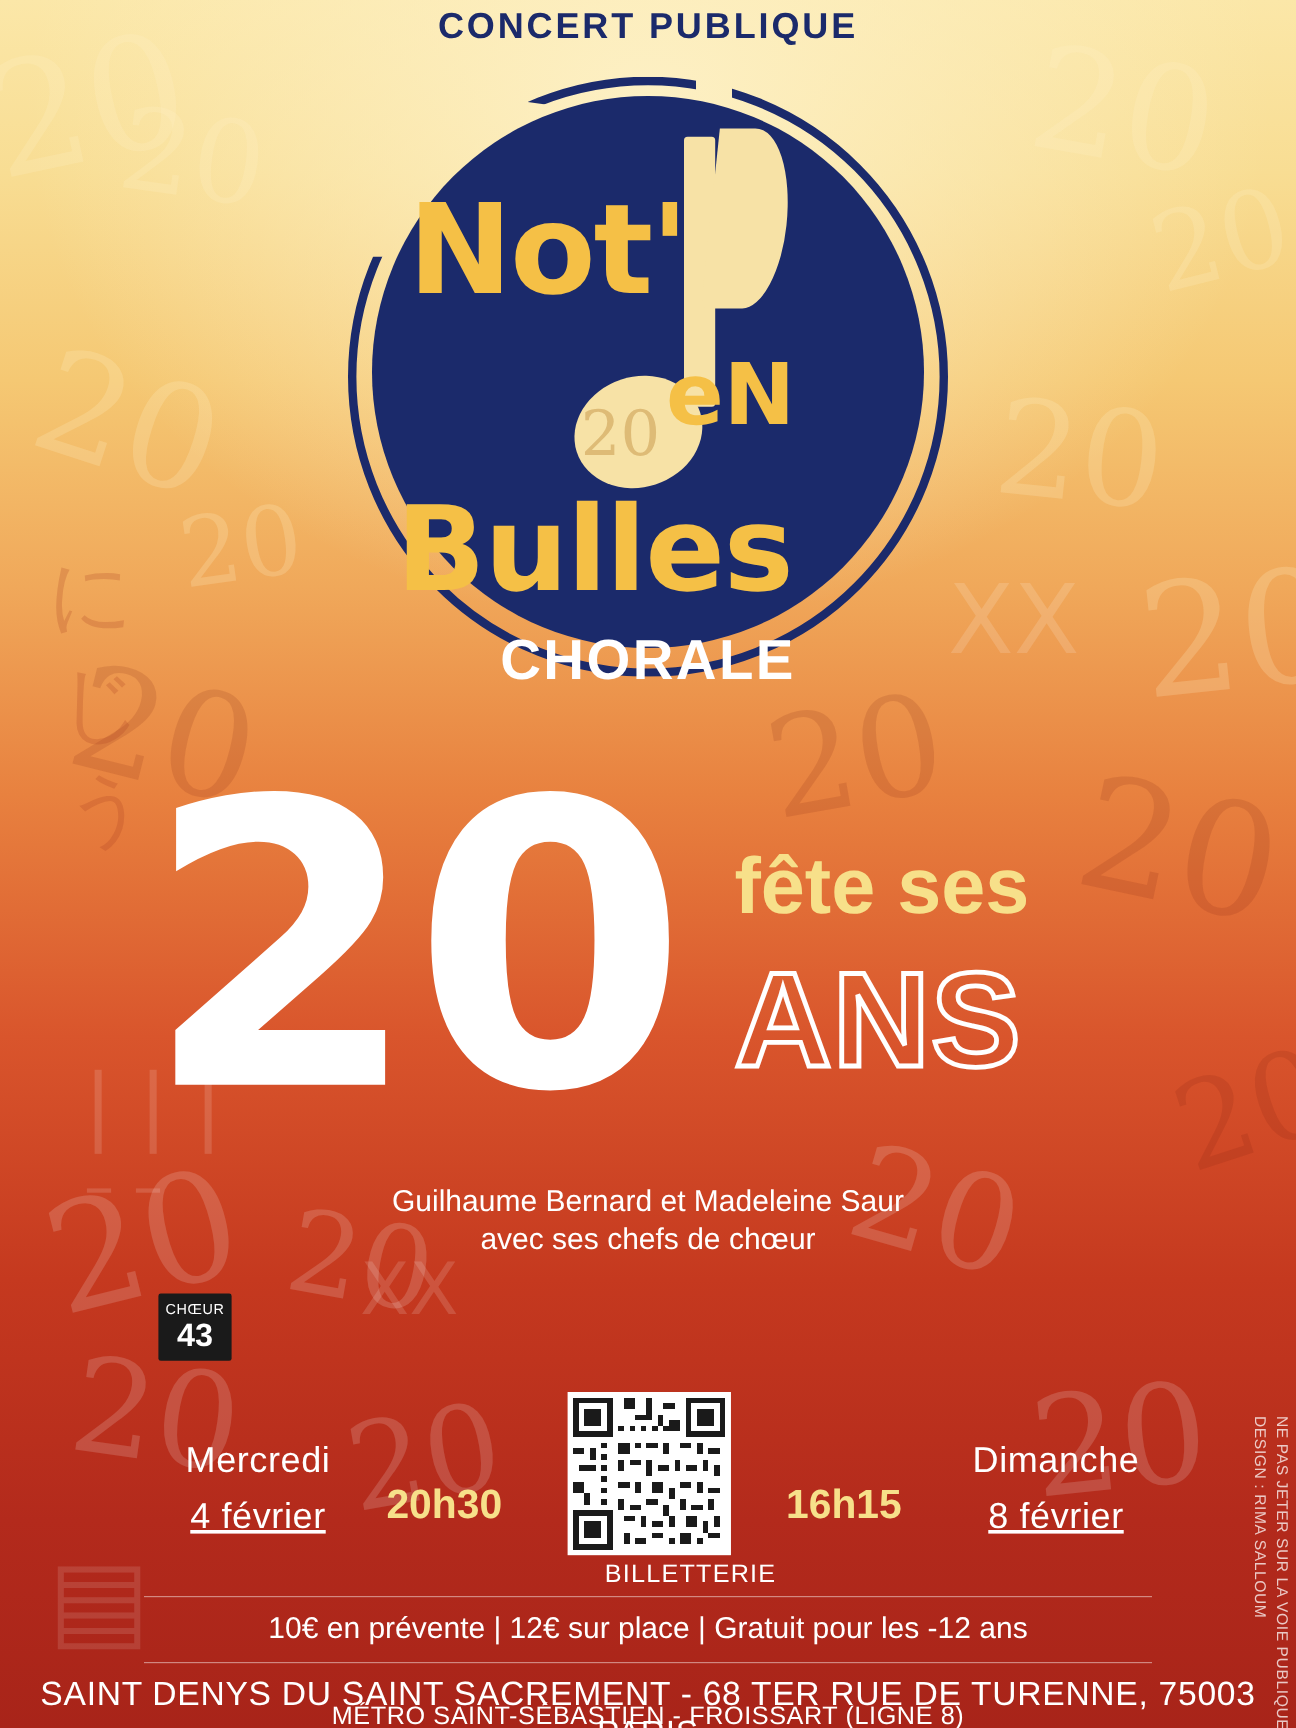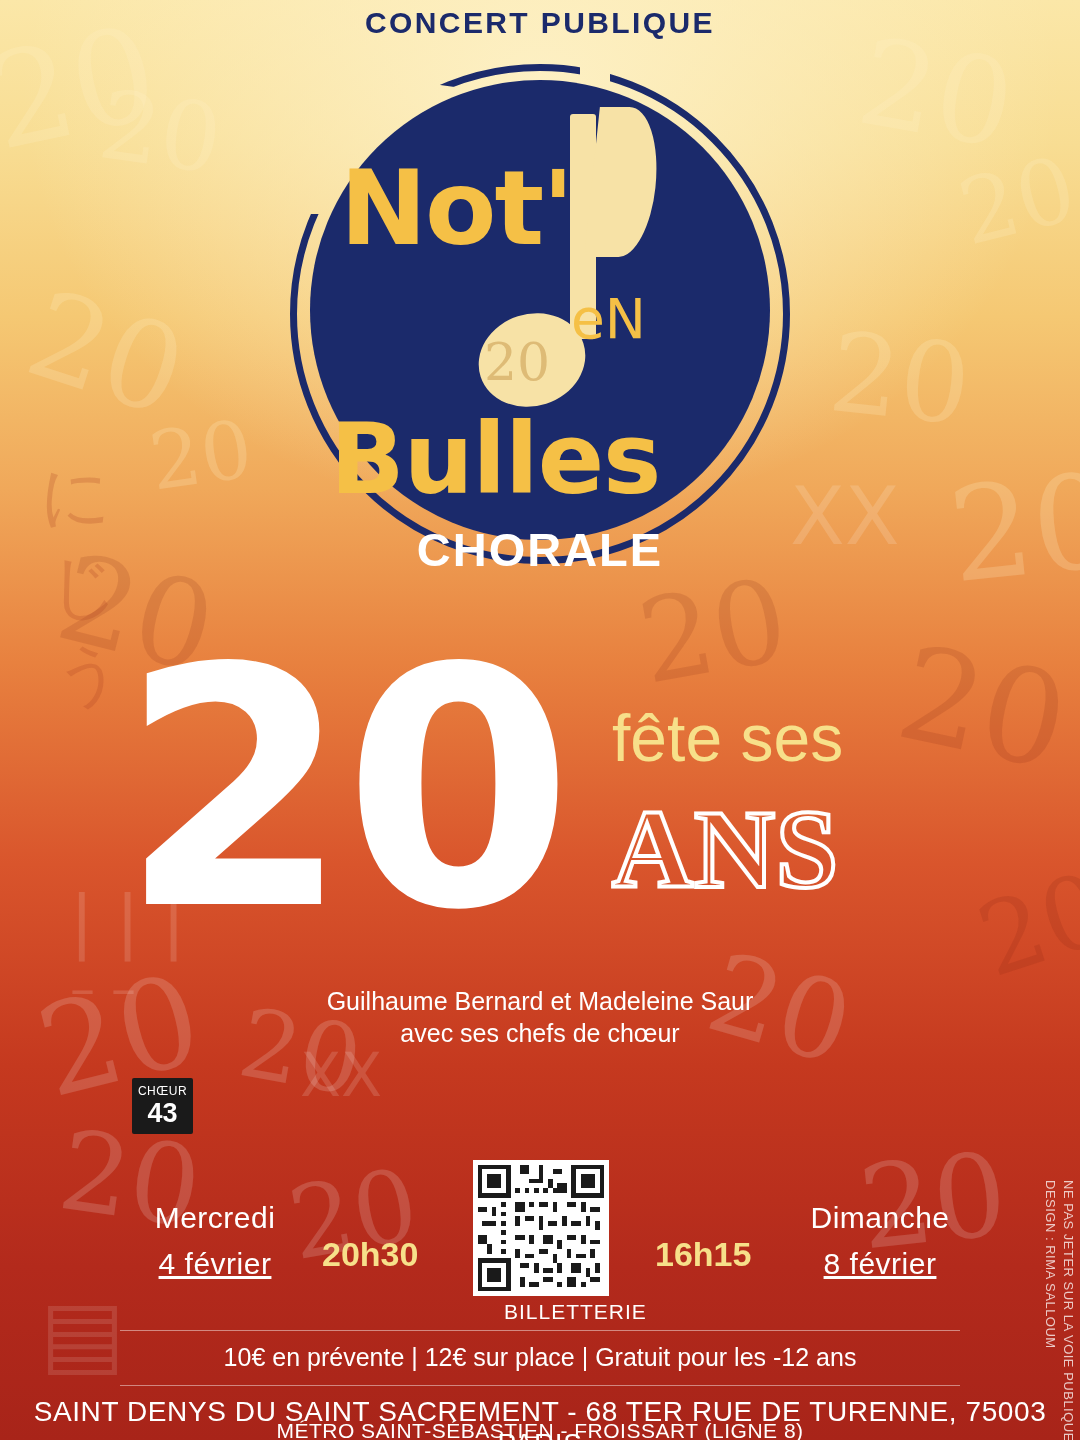--- a/index.html
+++ b/index.html
@@ -101,24 +101,24 @@
     left: 60px;
     font-family: "DejaVu Sans", sans-serif;
     font-weight: bold;
     font-size: 104px;
     color: #f5c046;
     letter-spacing: -2px;
   }
   .logo-en {
     position: absolute;
     top: 235px;
-    left: 291px;
+    left: 275px;
     font-family: "DejaVu Sans", sans-serif;
-    font-weight: normal;
-    font-size: 55px;
+    font-weight: bold;
+    font-size: 71px;
     color: #f5c046;
   }
   .logo-bulles {
     position: absolute;
     top: 350px;
     left: 50px;
     font-family: "DejaVu Sans", sans-serif;
     font-weight: bold;
     font-size: 98px;
     color: #f5c046;
@@ -185,29 +185,29 @@
     font-size: 330px;
     line-height: 330px;
     color: #ffffff;
     letter-spacing: -6px;
   }
   .fete {
     position: absolute;
     top: 700px;
     left: 612px;
     font-family: "Liberation Sans", sans-serif;
-    font-weight: normal;
+    font-weight: bold;
     font-size: 66px;
     color: #f7e08a;
   }
   .ans {
     position: absolute;
     top: 785px;
     left: 612px;
-    font-family: Liberation Serif, serif;
+    font-family: Liberation Sans, sans-serif;
     font-weight: bold;
     font-size: 112px;
     color: transparent;
     -webkit-text-stroke: 4px #ffffff;
     letter-spacing: 1px;
   }
 
   
   .chefs {
     position: absolute;

